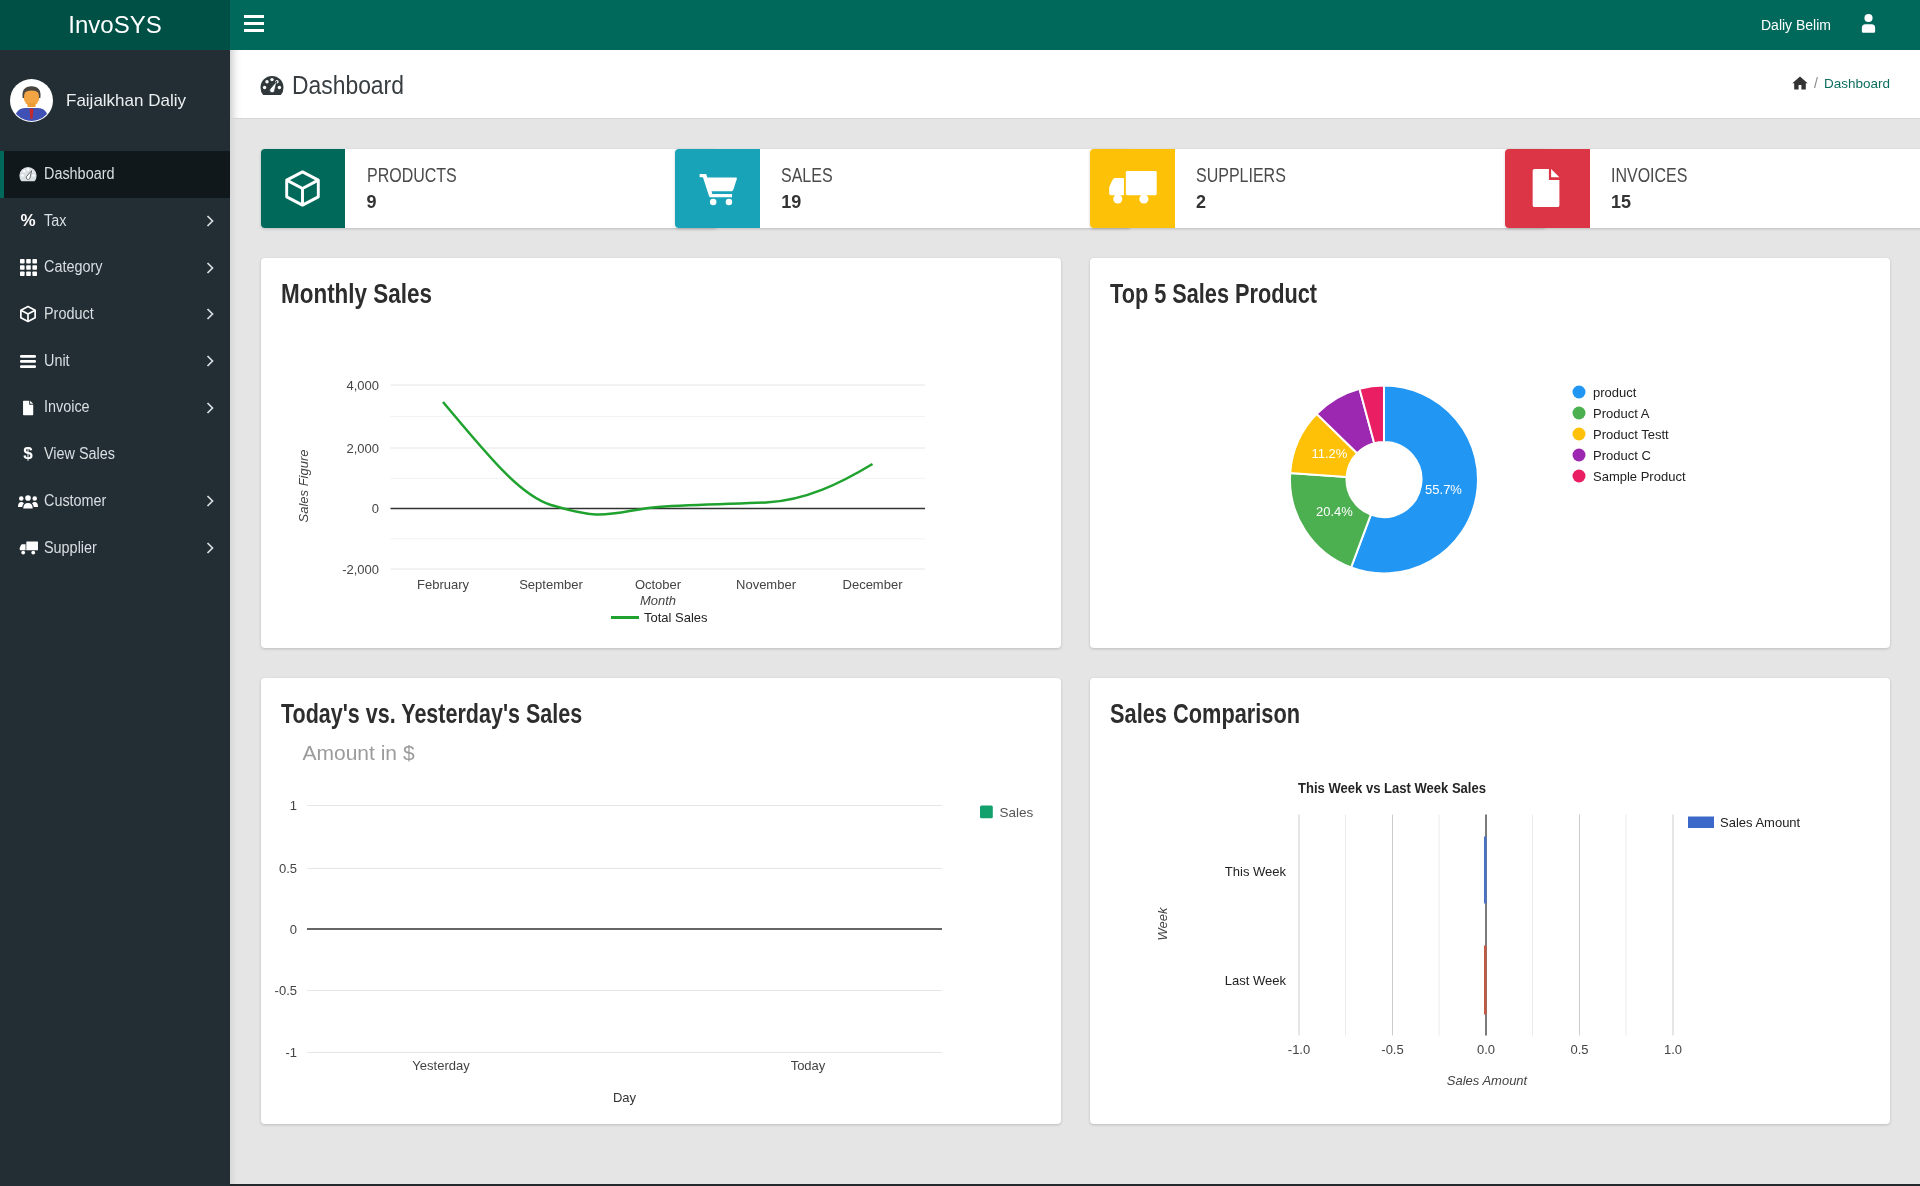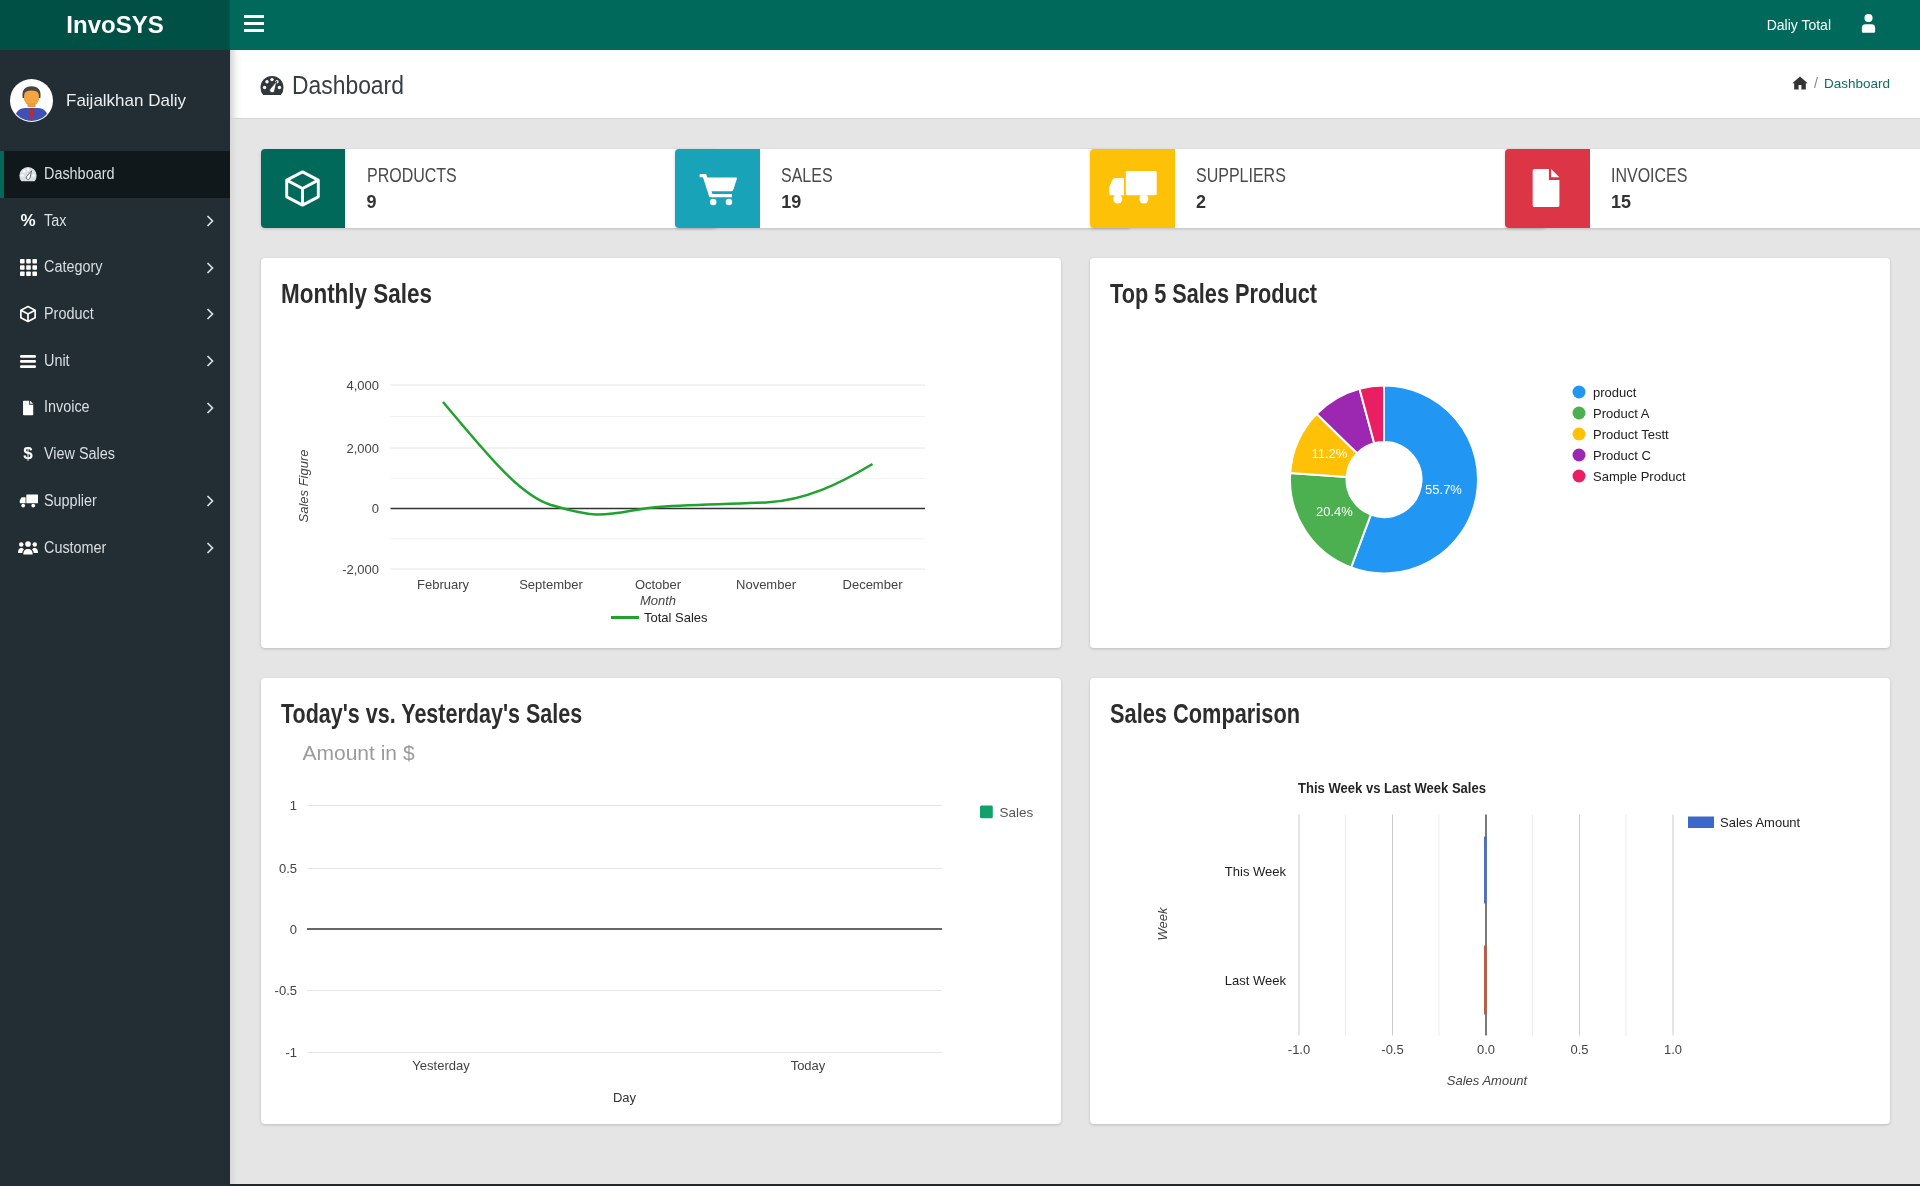--- a/index.html
+++ b/index.html
@@ -1,19 +1,19 @@
 <!DOCTYPE html>
 <html><head>
 <meta charset="utf-8">
 <style>
 * { margin:0; padding:0; box-sizing:border-box; }
 html,body { width:1920px; height:1186px; overflow:hidden; }
 body { font-family:"Liberation Sans", sans-serif; background:#e5e5e5; position:relative; }
 .navbar { position:absolute; top:0; left:0; width:1920px; height:50px; background:#00695c; }
-.logo { position:absolute; top:0; left:0; width:230px; height:50px; background:#005046; color:#fff; font-size:24px; text-align:center; line-height:50px; font-weight:700; }
+.logo { position:absolute; top:0; left:0; width:230px; height:50px; background:#005046; color:#fff; font-size:24px; text-align:center; line-height:50px; font-weight:400; }
 .burger { position:absolute; left:244px; top:15px; width:20px; height:17px; }
 .burger div { height:3.4px; background:#fff; margin-bottom:3.4px; }
 .daliy { position:absolute; right:89px; top:0; line-height:50px; font-size:14px; color:#fff; }
 .usericon { position:absolute; right:44px; top:13px; }
 .sidebar { position:absolute; top:50px; left:0; width:230px; height:1136px; background:#232e34; }
 .upanel { position:absolute; top:29px; left:10px; }
 .uname { position:absolute; top:41px; left:66px; font-size:17px; color:#eceff0; }
 .menu { position:absolute; top:101px; left:0; width:230px; }
 .mi { position:relative; height:46.7px; color:#d9dfe2; font-size:16px; }
 .mi .ic { position:absolute; left:18px; top:0; width:20px; height:46.7px; display:flex; align-items:center; justify-content:center; }
@@ -40,21 +40,21 @@
 </head>
 <body>
 
 <div class="navbar"></div>
 <div class="logo">InvoSYS</div>
 <div class="burger">
     <div></div>
     <div></div>
     <div></div>
   </div>
-<div class="daliy">Daliy Total</div>
+<div class="daliy">Daliy Belim</div>
 <div class="usericon"><svg width="15" height="20" viewBox="0 0 17 22">
       <circle cx="8.5" cy="5.4" r="4.6" fill="#fff"></circle>
       <path d="M1 21 L1 16.5 Q1 12.5 5 12.5 L12 12.5 Q16 12.5 16 16.5 L16 21 Q16 22 14.5 22 L2.5 22 Q1 22 1 21 Z" fill="#fff"></path>
     </svg></div>
 
 <div class="sidebar">
   <div class="upanel">
     <svg width="43" height="43" viewBox="0 0 43 43">
       <circle cx="21.5" cy="21.5" r="21.5" fill="#fff"></circle>
       <clipPath id="avc">
@@ -174,50 +174,50 @@
         </span>
       </div>
     <div class="mi">
         <span class="ic">
           <span style="font-weight:bold;font-size:17px;color:#fff">$</span>
         </span>
         <span class="tx">View Sales</span>
       </div>
     <div class="mi">
         <span class="ic">
-          <svg width="19" height="14" viewBox="0 0 52 38">
-            <g fill="#fff">
-              <rect x="20" y="1" width="32" height="24" rx="1.5"></rect>
-              <path d="M18,9 L8.5,9 Q6.5,9 5.6,10.8 L2.4,17.5 Q2,18.4 2,19.4 L2,23 Q2,25 4,25 L18,25 Z"></path>
-              <circle cx="11.5" cy="31.5" r="5.2"></circle>
-              <circle cx="39" cy="31.5" r="5.2"></circle>
-            </g>
-          </svg>
-        </span>
-        <span class="tx">Supplier</span>
-        <span class="ch">
-          <svg width="8" height="12" viewBox="0 0 8 12">
-            <path d="M1.5,1 L6.5,6 L1.5,11" stroke="#d9dfe2" stroke-width="1.7" fill="none"></path>
-          </svg>
-        </span>
-      </div>
-    <div class="mi">
-        <span class="ic">
           <svg width="20" height="15" viewBox="0 0 22 16">
             <g fill="#fff">
               <circle cx="3.6" cy="4.6" r="2.5"></circle>
               <path d="M0,14 Q0,8.6 3.6,8.6 Q5.6,8.6 6.5,10.2 Q4.8,11.8 4.7,14 Z"></path>
               <circle cx="18.4" cy="4.6" r="2.5"></circle>
               <path d="M22,14 Q22,8.6 18.4,8.6 Q16.4,8.6 15.5,10.2 Q17.2,11.8 17.3,14 Z"></path>
               <circle cx="11" cy="4.2" r="3.1"></circle>
               <path d="M5.8,15.8 Q5.8,9.6 11,9.6 Q16.2,9.6 16.2,15.8 Z"></path>
             </g>
           </svg>
         </span>
         <span class="tx">Customer</span>
+        <span class="ch">
+          <svg width="8" height="12" viewBox="0 0 8 12">
+            <path d="M1.5,1 L6.5,6 L1.5,11" stroke="#d9dfe2" stroke-width="1.7" fill="none"></path>
+          </svg>
+        </span>
+      </div>
+    <div class="mi">
+        <span class="ic">
+          <svg width="19" height="14" viewBox="0 0 52 38">
+            <g fill="#fff">
+              <rect x="20" y="1" width="32" height="24" rx="1.5"></rect>
+              <path d="M18,9 L8.5,9 Q6.5,9 5.6,10.8 L2.4,17.5 Q2,18.4 2,19.4 L2,23 Q2,25 4,25 L18,25 Z"></path>
+              <circle cx="11.5" cy="31.5" r="5.2"></circle>
+              <circle cx="39" cy="31.5" r="5.2"></circle>
+            </g>
+          </svg>
+        </span>
+        <span class="tx">Supplier</span>
         <span class="ch">
           <svg width="8" height="12" viewBox="0 0 8 12">
             <path d="M1.5,1 L6.5,6 L1.5,11" stroke="#d9dfe2" stroke-width="1.7" fill="none"></path>
           </svg>
         </span>
       </div>
   </div>
 </div>
 
 <div class="chead"></div>

